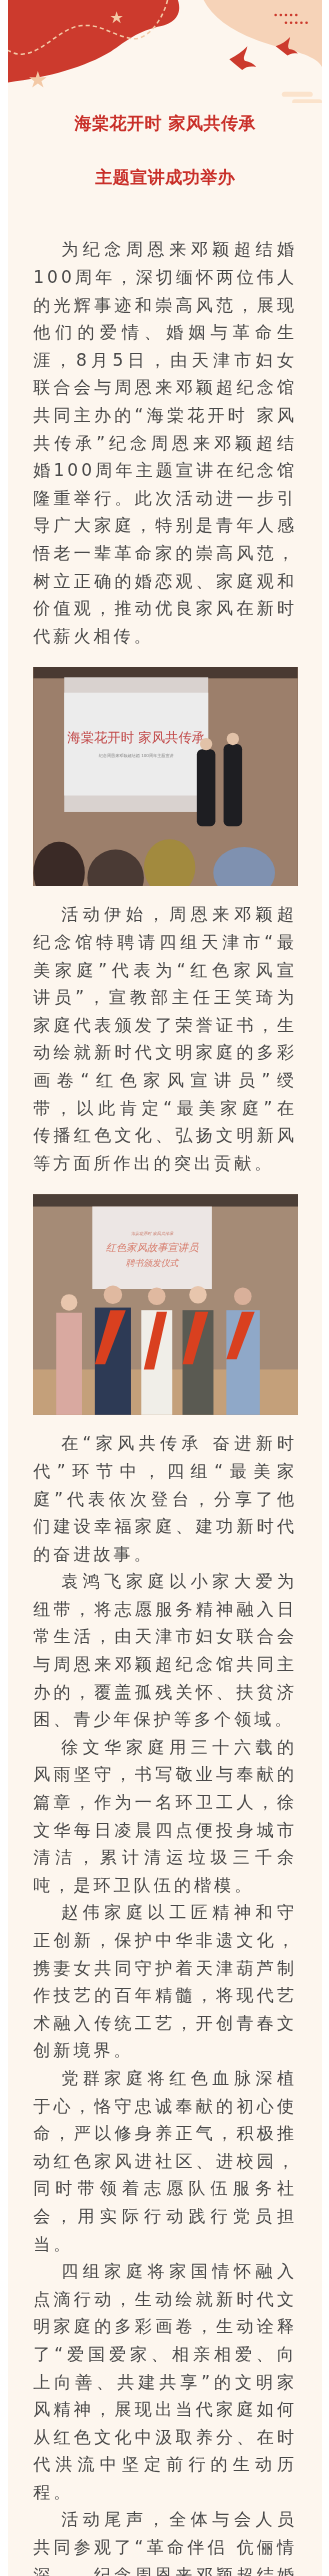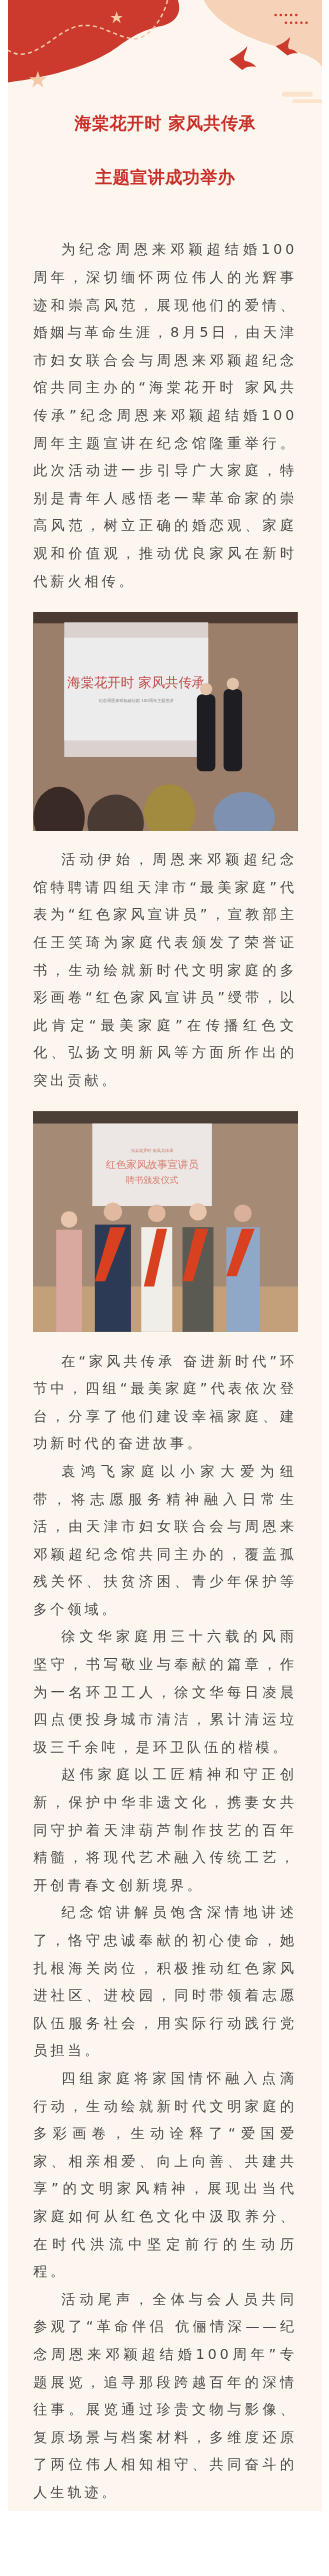--- a/index.html
+++ b/index.html
@@ -4,21 +4,21 @@
 <style>
   html,body{margin:0;padding:0;background:#ffffff;}
   body{width:330px;font-family:"DejaVu Sans","Liberation Sans",sans-serif;}
   .panel{position:relative;margin:0 8.2px;width:314px;background:#fdf6ee;overflow:hidden;padding-bottom:4.1px;}
   .hero{position:relative;height:103px;}
   .hero svg{position:absolute;left:0;top:0;}
   .title-block{text-align:center;padding-top:10.3px;}
   .title-line{color:#c9302a;font-weight:bold;font-size:17px;letter-spacing:0.5px;line-height:21.6px;margin:0 0 32px 0;}
   .title-line:last-child{margin-bottom:16px;}
   .content{padding:32px 25px 0 25px;}
-  .para{color:#4a4a4a;font-size:14px;line-height:27.6px;letter-spacing:3.1px;text-indent:28px;margin:0;text-align:justify;}
+  .para{color:#4a4a4a;font-size:17px;line-height:27.6px;letter-spacing:3.1px;text-indent:28px;margin:0;text-align:justify;}
   .photo{display:block;width:265px;margin:16.5px 0 15.5px 0;position:relative;overflow:hidden;}
 </style>
 </head>
 <body>
 
 <div class="panel">
 
   <div class="hero">
     <svg width="314" height="103" viewBox="0 0 610 200">
       <path d="M380 0 C 400 40, 450 70, 520 90 C 560 100, 600 110, 610 130 L 610 0 Z" fill="#f6d3b8"></path>
@@ -67,21 +67,21 @@
         <circle cx="388" cy="140" r="12" fill="#e2c2a8"></circle>
         <ellipse cx="50" cy="400" rx="50" ry="60" fill="#3a2a26"></ellipse>
         <ellipse cx="160" cy="410" rx="55" ry="55" fill="#4a3a34"></ellipse>
         <ellipse cx="265" cy="390" rx="50" ry="55" fill="#a28a3e"></ellipse>
         <ellipse cx="410" cy="400" rx="60" ry="50" fill="#7f91b0"></ellipse>
       </svg>
     </div>
 
     <p class="para">活动伊始，周恩来邓颖超纪念馆特聘请四组天津市“最美家庭”代表为“红色家风宣讲员”，宣教部主任王笑琦为家庭代表颁发了荣誉证书，生动绘就新时代文明家庭的多彩画卷“红色家风宣讲员”绶带，以此肯定“最美家庭”在传播红色文化、弘扬文明新风等方面所作出的突出贡献。</p>
 
-    <div class="photo" style="height:221px;">
+    <div class="photo" style="height:221px;font-style:italic;">
       <svg width="265" height="221" viewBox="0 0 514 428">
         <rect width="514" height="428" fill="#a58b76"></rect>
         <rect width="514" height="24" fill="#4c3f37"></rect>
         <rect x="115" y="24" width="232" height="160" fill="#ece6e4"></rect>
         <text x="231" y="80" text-anchor="middle" font-size="8" fill="#c97a6a">海棠花开时 家风共传承</text>
         <text x="231" y="110" text-anchor="middle" font-size="20" fill="#d77d6d">红色家风故事宣讲员</text>
         <text x="231" y="140" text-anchor="middle" font-size="17" fill="#d77d6d">聘书颁发仪式</text>
         <rect x="0" y="340" width="514" height="88" fill="#c4a07a"></rect>
         <g>
           <rect x="45" y="230" width="50" height="198" fill="#d9a9a0"></rect>
@@ -99,20 +99,20 @@
           <path d="M315 228 L 340 228 L 310 330 L 290 330 Z" fill="#d9401f"></path>
           <path d="M405 228 L 430 228 L 395 320 L 375 320 Z" fill="#d9401f"></path>
         </g>
       </svg>
     </div>
 
     <p class="para">在“家风共传承 奋进新时代”环节中，四组“最美家庭”代表依次登台，分享了他们建设幸福家庭、建功新时代的奋进故事。</p>
     <p class="para">袁鸿飞家庭以小家大爱为纽带，将志愿服务精神融入日常生活，由天津市妇女联合会与周恩来邓颖超纪念馆共同主办的，覆盖孤残关怀、扶贫济困、青少年保护等多个领域。</p>
     <p class="para">徐文华家庭用三十六载的风雨坚守，书写敬业与奉献的篇章，作为一名环卫工人，徐文华每日凌晨四点便投身城市清洁，累计清运垃圾三千余吨，是环卫队伍的楷模。</p>
     <p class="para">赵伟家庭以工匠精神和守正创新，保护中华非遗文化，携妻女共同守护着天津葫芦制作技艺的百年精髓，将现代艺术融入传统工艺，开创青春文创新境界。</p>
-    <p class="para">纪念馆讲解员饱含深情地讲述了，恪守忠诚奉献的初心使命，她扎根海关岗位，积极推动红色家风进社区、进校园，同时带领着志愿队伍服务社会，用实际行动践行党员担当。</p>
+    <p class="para">党群家庭将红色血脉深植于心，恪守忠诚奉献的初心使命，严以修身养正气，积极推动红色家风进社区、进校园，同时带领着志愿队伍服务社会，用实际行动践行党员担当。</p>
     <p class="para">四组家庭将家国情怀融入点滴行动，生动绘就新时代文明家庭的多彩画卷，生动诠释了“爱国爱家、相亲相爱、向上向善、共建共享”的文明家风精神，展现出当代家庭如何从红色文化中汲取养分、在时代洪流中坚定前行的生动历程。</p>
     <p class="para">活动尾声，全体与会人员共同参观了“革命伴侣 伉俪情深——纪念周恩来邓颖超结婚100周年”专题展览，追寻那段跨越百年的深情往事。展览通过珍贵文物与影像、复原场景与档案材料，多维度还原了两位伟人相知相守、共同奋斗的人生轨迹。</p>
 
   </div>
 
 </div>
 
 
 </body></html>

